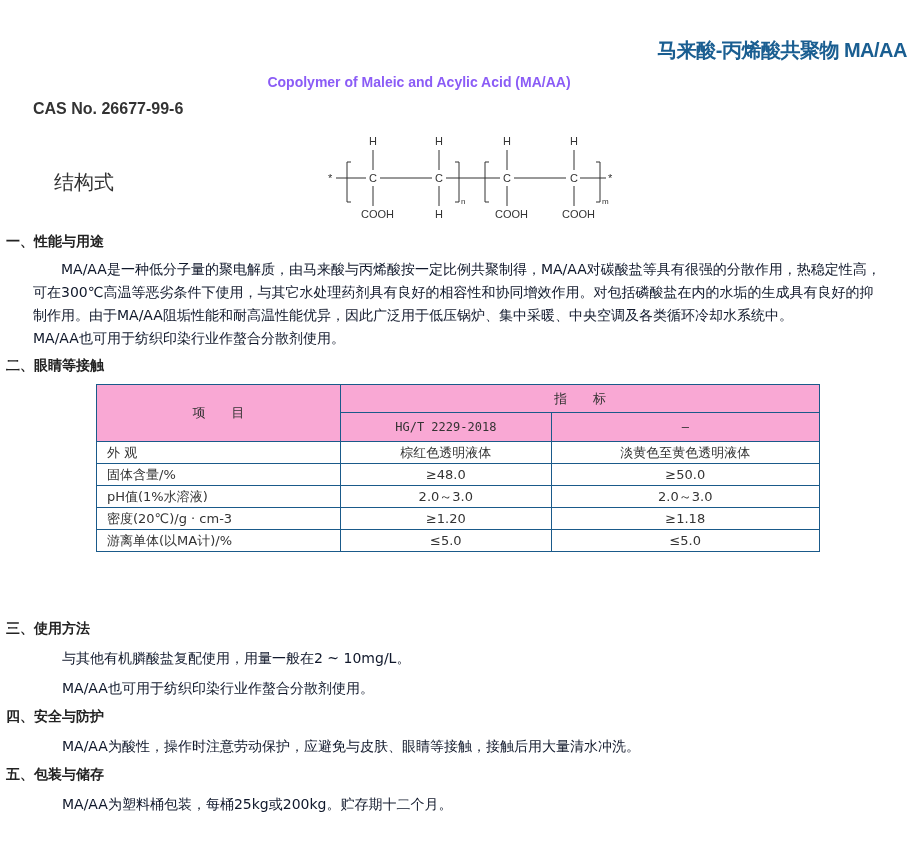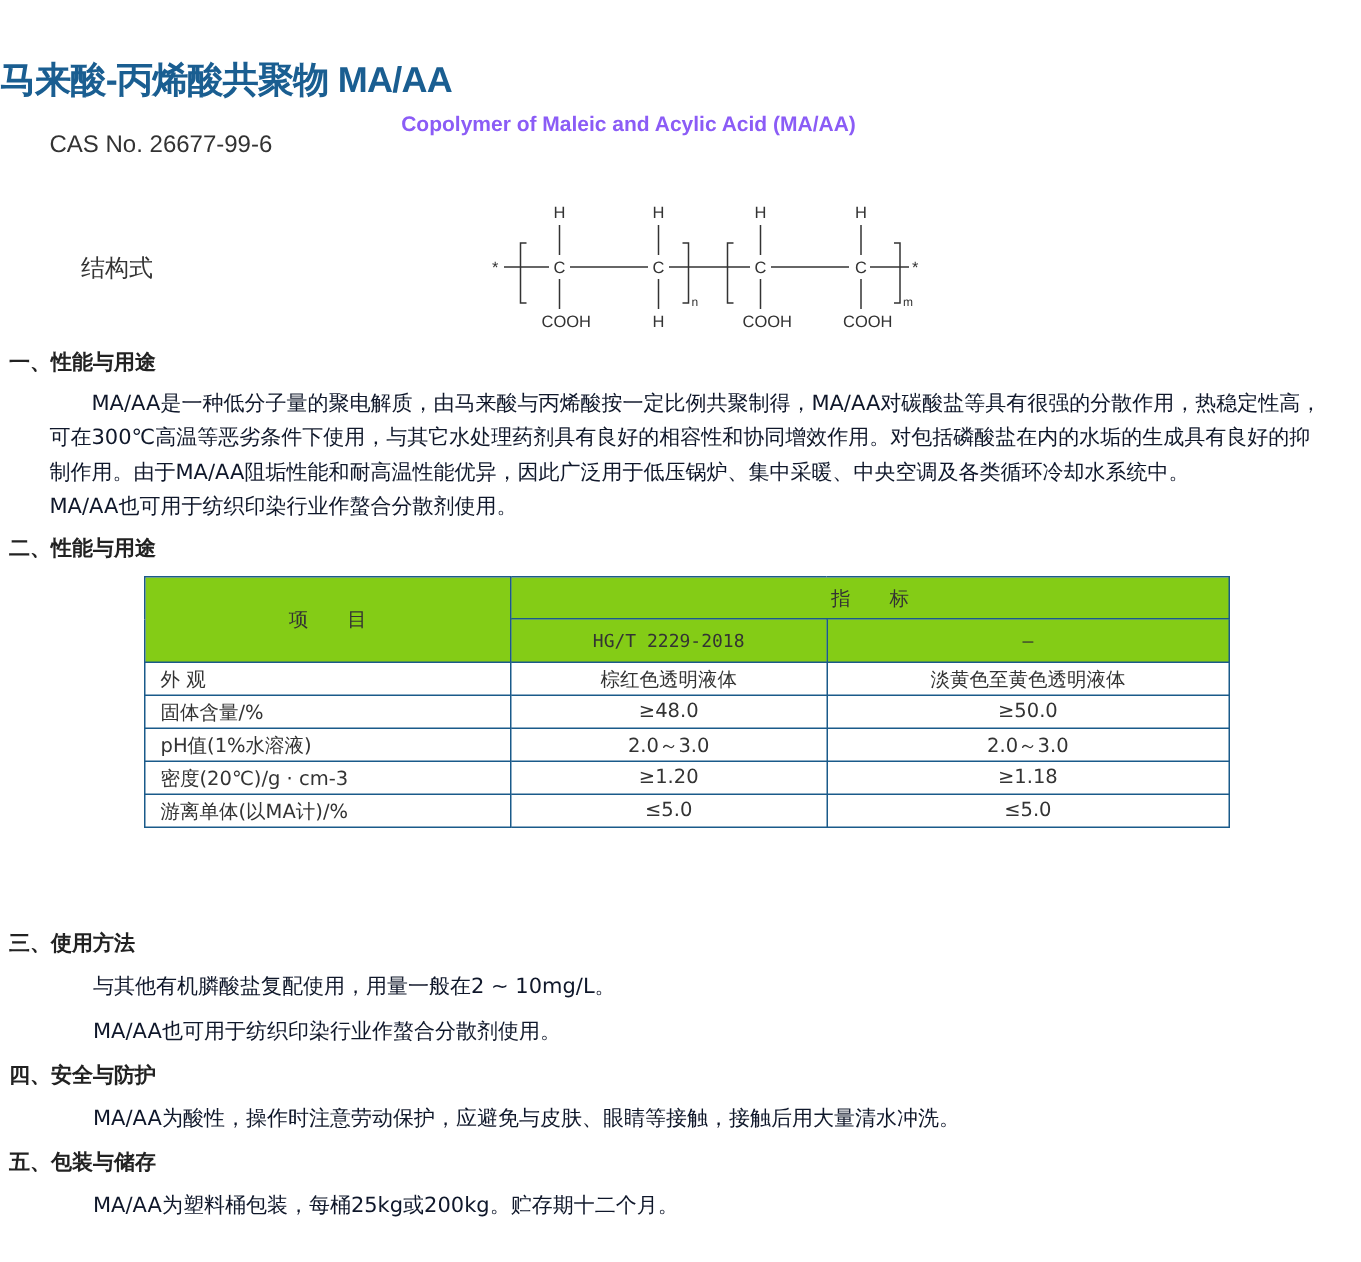--- a/index.html
+++ b/index.html
@@ -1,40 +1,40 @@
 <!DOCTYPE html>
 <html><head>
 <meta charset="utf-8">
 <style>
   * { box-sizing: border-box; margin: 0; padding: 0; }
   html, body { width: 907px; height: 841px; background: #ffffff; overflow: hidden; }
   body { position: relative; font-family: "DejaVu Sans", "Liberation Sans", sans-serif; color: #333333; }
 
-  .title { position: absolute; left: 0; width: 907px; top: 37px; text-align: left;
+  .title { position: absolute; left: 0; width: 907px; top: 37px; text-align: right;
            font-family: "Liberation Sans", "DejaVu Sans", sans-serif; font-weight: bold;
-           font-size: 24px; color: #1a5e91; letter-spacing: -0.5px; }
+           font-size: 20px; color: #1a5e91; letter-spacing: -0.5px; }
   .subtitle { position: absolute; left: 0; width: 838px; top: 74px; text-align: center;
               font-family: "Liberation Sans", sans-serif; font-weight: bold; font-size: 14px; color: #8b5cf6; }
-  .cas { position: absolute; left: 33px; top: 88px; font-family: "Liberation Sans", sans-serif;
-         font-weight: normal; font-size: 16px; color: #333333; }
-  .struct-label { position: absolute; left: 54px; top: 169px; font-size: 16px; color: #333333; }
+  .cas { position: absolute; left: 33px; top: 100px; font-family: "Liberation Sans", sans-serif;
+         font-weight: bold; font-size: 16px; color: #333333; }
+  .struct-label { position: absolute; left: 54px; top: 169px; font-size: 20px; color: #333333; }
 
   .structure { position: absolute; left: 324px; top: 130px; width: 300px; height: 96px; }
   .structure svg text { font-family: "Liberation Sans", sans-serif; fill: #333; }
 
   .h2 { position: absolute; left: 6px; font-size: 14px; font-weight: bold; color: #222222; }
   .p { position: absolute; font-size: 14px; color: #0f172a; line-height: 23px; }
 
   .para1 { left: 33px; top: 258px; width: 850px; }
   .para1 .indent { display: inline-block; width: 28px; }
 
   table.spec { position: absolute; left: 96px; top: 384px; width: 724px; border-collapse: collapse;
                font-family: "DejaVu Sans", sans-serif; font-size: 13px; color: #333; }
   table.spec td { border: 1.5px solid #1a5a8a; text-align: center; vertical-align: middle; }
-  table.spec tr.hd td { background: #84cc16; }
+  table.spec tr.hd td { background: #f9a8d4; }
   table.spec td.left { text-align: left; padding-left: 10px; }
   .hd1 td { height: 28px; }
   .hd2 td { height: 29px; font-family: "DejaVu Sans Mono", monospace; font-size: 12px; }
   .row td { height: 22px; }
   .c1 { width: 250px; font-family: Liberation Mono, monospace; } .c2 { width: 216px; } .c3 { width: 276px; }
 </style>
 </head>
 <body>
 
 <div class="title">马来酸-丙烯酸共聚物 MA/AA</div>
@@ -86,21 +86,21 @@
       <text x="137" y="74">n</text>
       <text x="278" y="74">m</text>
     </g>
   </svg>
 </div>
 
 <div class="h2" style="top:233px;">一、性能与用途</div>
 <div class="p para1"><span class="indent"></span><span>MA/AA是一种低分子量的聚电解质，由马来酸与丙烯酸按一定比例共聚制得，MA/AA对碳酸盐等具有很强的分散作用，热稳定性高，可在300℃高温等恶劣条件下使用，与其它水处理药剂具有良好的相容性和协同增效作用。对包括磷酸盐在内的水垢的生成具有良好的抑制作用。由于MA/AA阻垢性能和耐高温性能优异，因此广泛用于低压锅炉、集中采暖、中央空调及各类循环冷却水系统中。</span></div>
 <div class="p" style="left:33px; top:327px;">MA/AA也可用于纺织印染行业作螯合分散剂使用。</div>
 
-<div class="h2" style="top:357px;">二、性能与用途</div>
+<div class="h2" style="top:357px;">二、眼睛等接触</div>
 
 <table class="spec">
   <tbody>
       <tr class="hd hd1">
     <td class="c1" rowspan="2">项　　目</td>
     <td colspan="2">指　　标</td>
   </tr>
   <tr class="hd hd2">
     <td class="c2">HG/T 2229-2018</td>
     <td class="c3">—</td>

